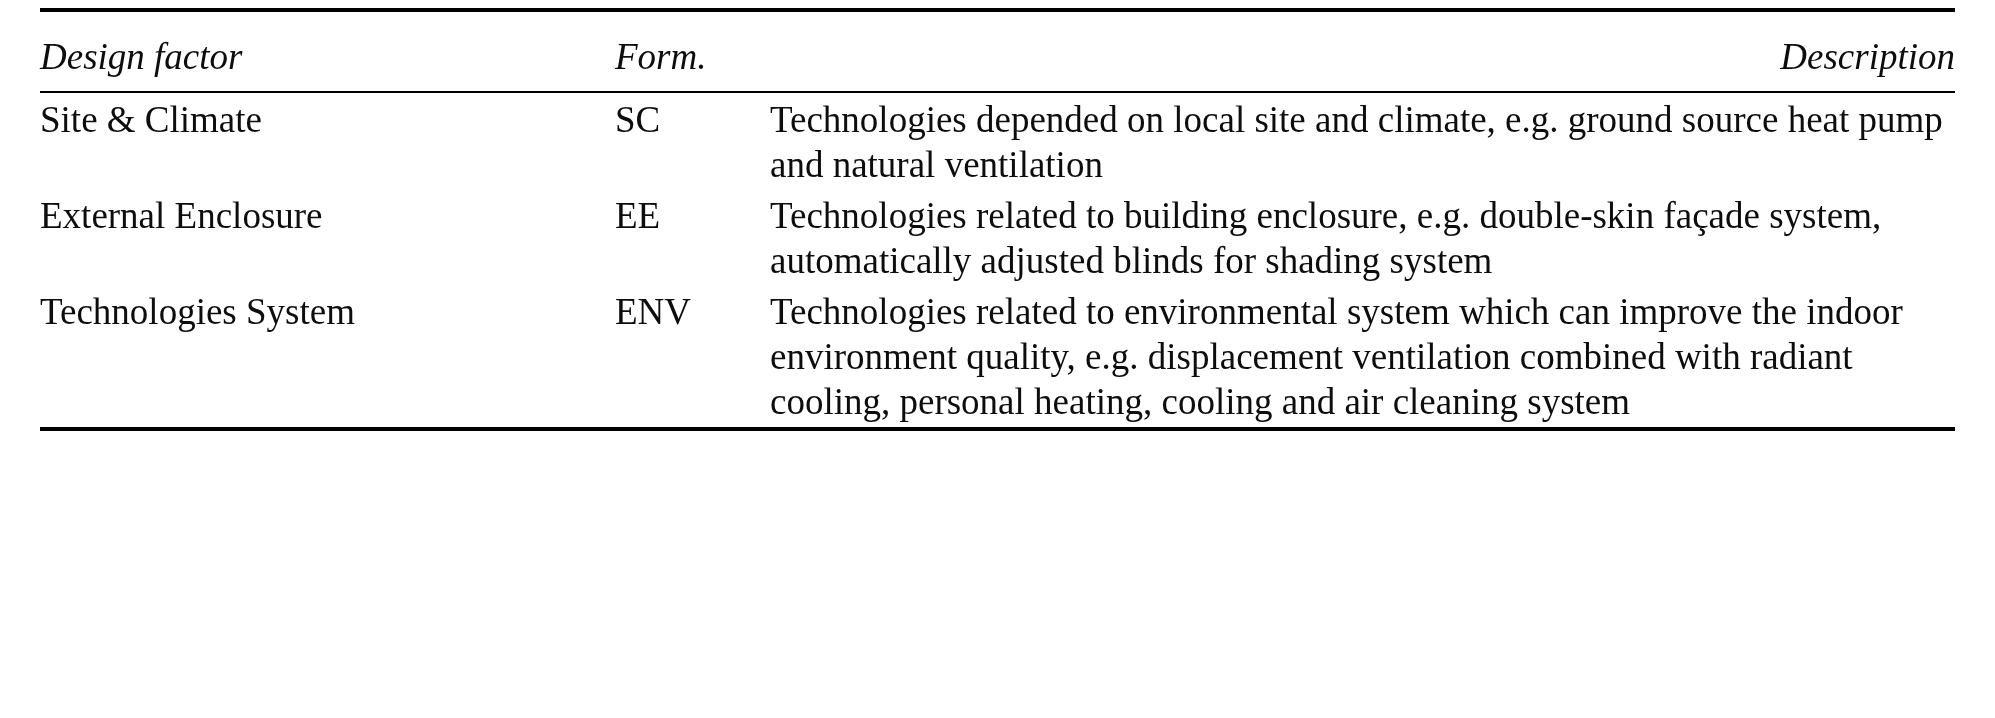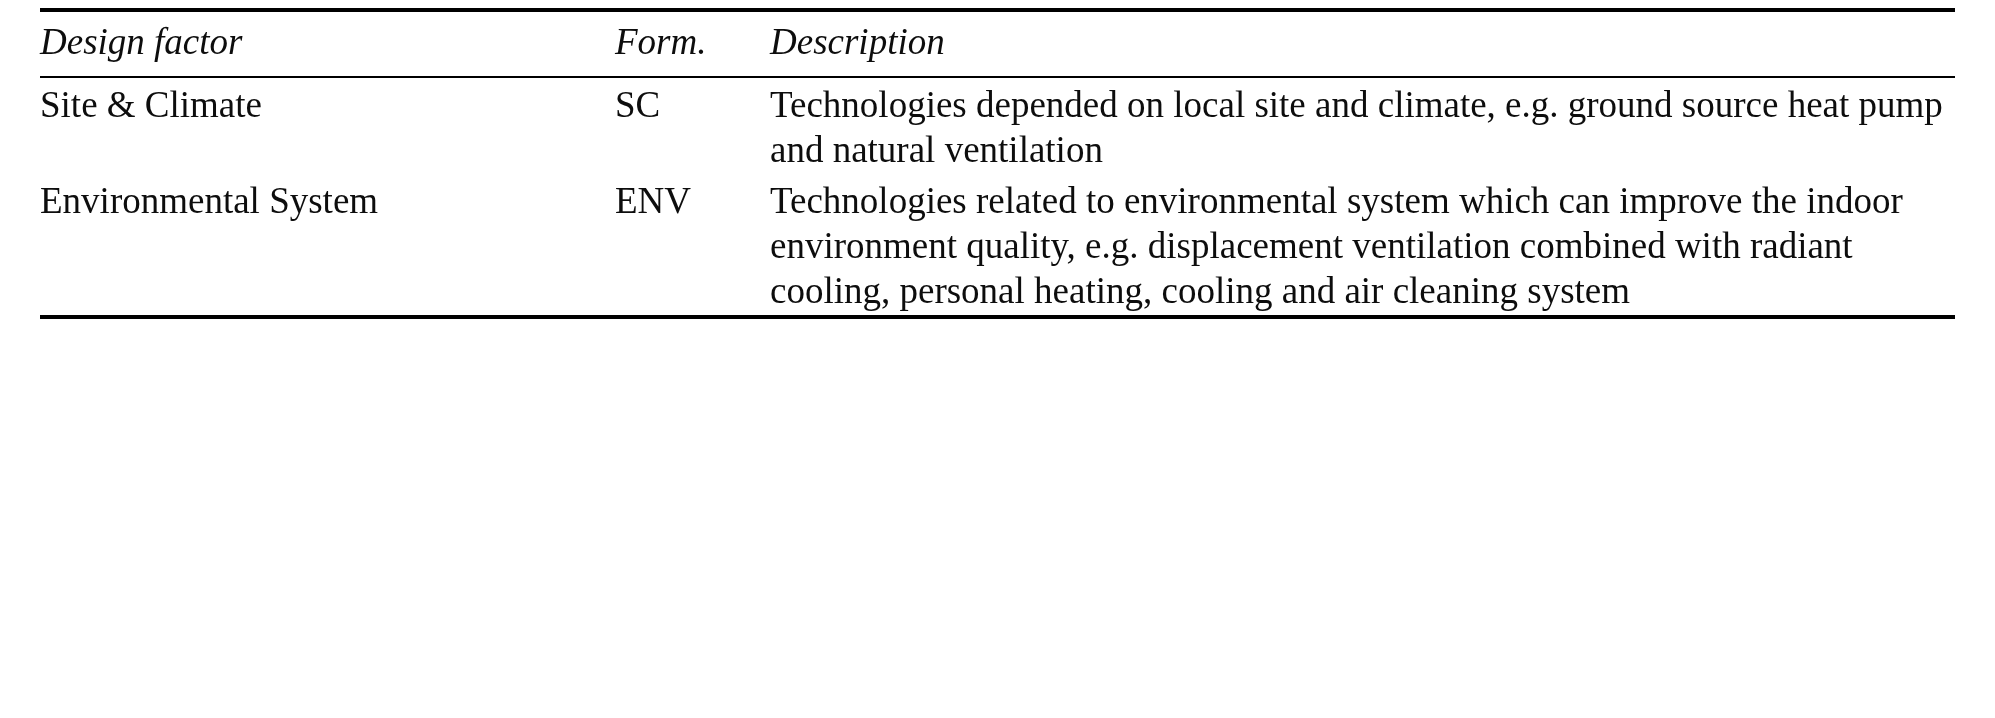--- a/index.html
+++ b/index.html
@@ -50,26 +50,26 @@
     padding: 0;
     font-size: 0;
     line-height: 0;
   }
 
   thead th {
     font-style: italic;
     font-weight: normal;
     font-size: 37px;
     line-height: 1.18;
-    padding: 8px 0 12px 0;
+    padding: 23px 0 12px 0;
     vertical-align: top;
     text-align: left;
   }
   thead th.head-desc {
-    text-align: left;
+    text-align: right;
   }
 
   tbody td {
     font-size: 37px;
     line-height: 1.22;
     vertical-align: top;
     padding: 4px 0 4px 0;
   }
   tbody td.cell-factor {
     padding-right: 16px;
@@ -110,21 +110,26 @@
           <td colspan="3"></td>
         </tr>
     </thead>
     <tbody>
       <tr class="data-row">
         <td class="cell-factor">Site &amp; Climate</td>
         <td class="cell-abbr">SC</td>
         <td class="cell-desc">Technologies depended on local site and climate, e.g. ground source heat pump and natural ventilation</td>
       </tr>
       <tr class="data-row">
-        <td class="cell-factor">Environmental System</td>
+        <td class="cell-factor">External Enclosure</td>
+        <td class="cell-abbr">EE</td>
+        <td class="cell-desc">Technologies related to building enclosure, e.g. double-skin façade system, automatically adjusted blinds for shading system</td>
+      </tr>
+      <tr class="data-row">
+        <td class="cell-factor">Technologies System</td>
         <td class="cell-abbr">ENV</td>
         <td class="cell-desc">Technologies related to environmental system which can improve the indoor environment quality, e.g. displacement ventilation combined with radiant cooling, personal heating, cooling and air cleaning system</td>
       </tr>
       <tr class="rule-bottom">
           <td colspan="3"></td>
         </tr>
     </tbody>
   </table>
 </div>
 

